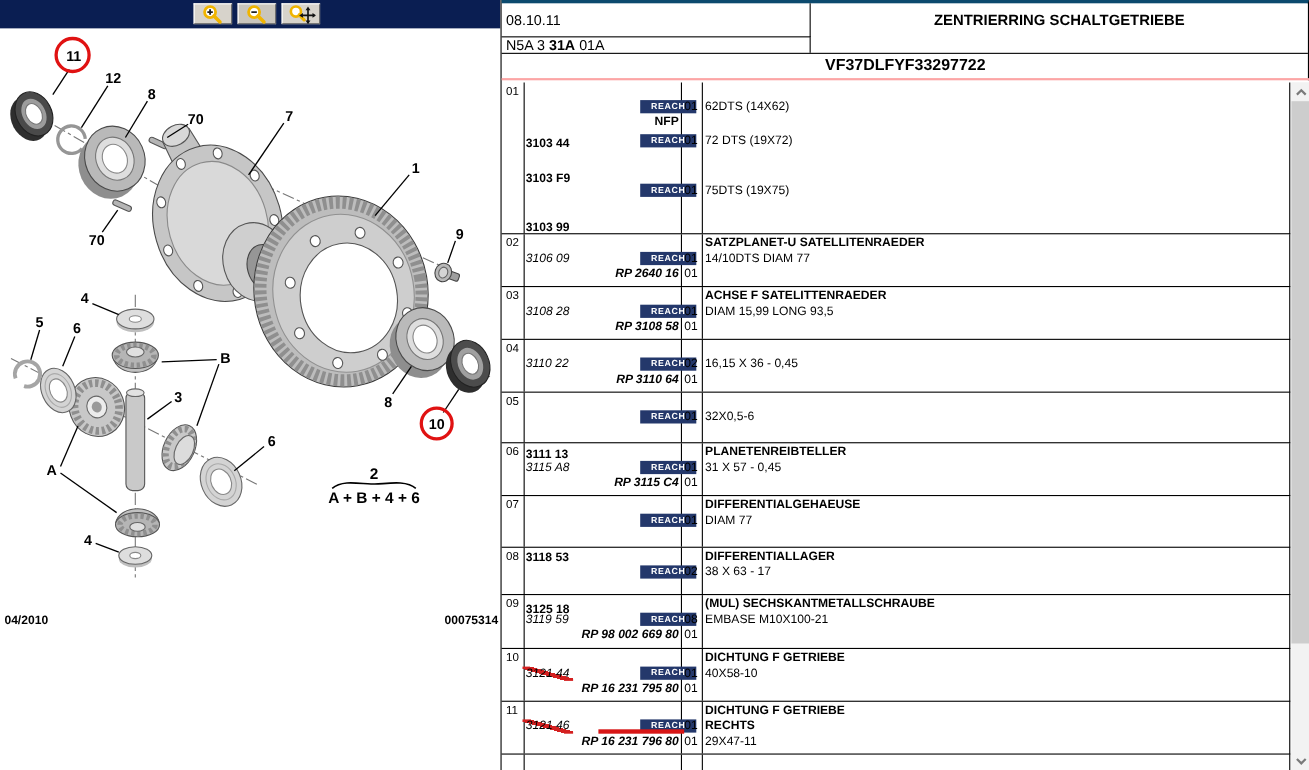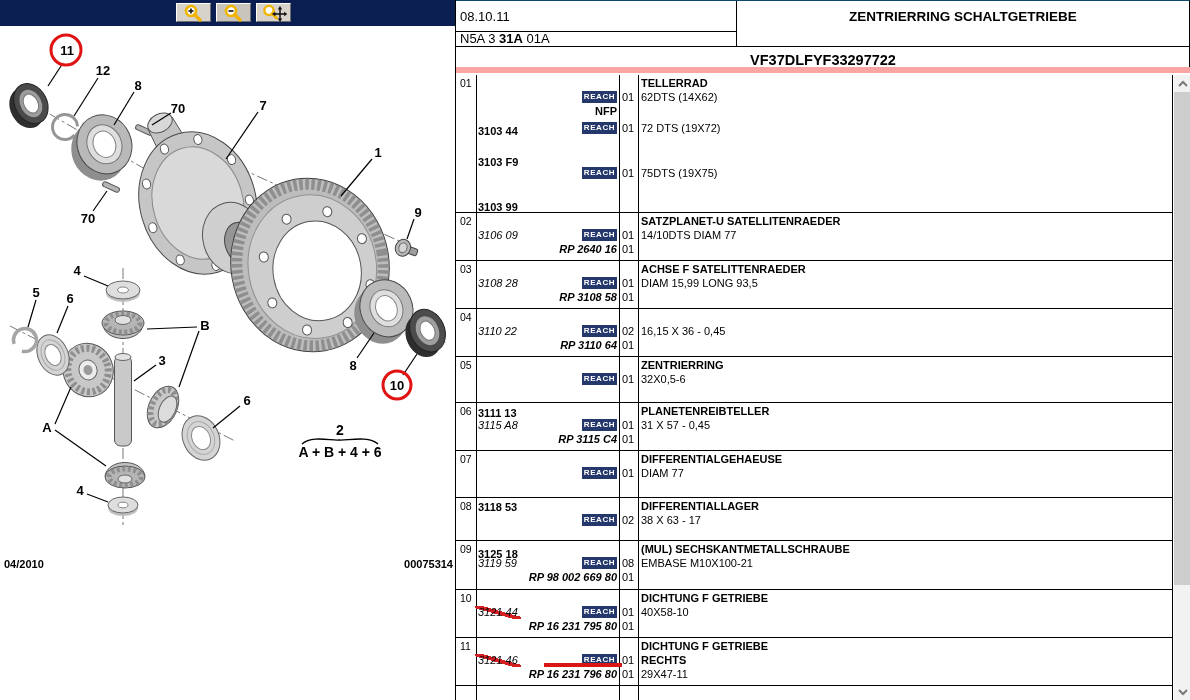--- a/index.html
+++ b/index.html
@@ -22,45 +22,45 @@
   .df-right{left:370px;width:83px;text-align:right;}
   .cl{font-family:"Liberation Sans",sans-serif;font-weight:bold;font-size:13px;fill:#000;}
   .cl2{font-family:"Liberation Sans",sans-serif;font-weight:bold;font-size:14px;fill:#000;}
   .axis{stroke:#777;stroke-width:1;fill:none;stroke-dasharray:11 3 3 3;}
   .ldr{stroke:#000;stroke-width:1.2;fill:none;}
   .redc{stroke:#e01212;stroke-width:3;fill:none;}
 
   
   .right-panel{position:absolute;left:455px;top:0;width:735px;height:700px;
                border-left:1px solid #000;box-sizing:border-box;background:#fff;}
-  .hdr{position:absolute;left:0;top:0;width:734px;height:73px;border-top:1px solid #0c4a6e;
+  .hdr{position:absolute;left:0;top:0;width:734px;height:73px;border-top:3px solid #0c4a6e;
        border-right:1px solid #000;box-sizing:border-box;}
   .h-date{position:absolute;left:0;top:0;width:281px;height:31px;border-bottom:1px solid #000;
           border-right:1px solid #000;box-sizing:border-box;font-size:13px;padding:8px 0 0 4px;}
   .h-code{position:absolute;left:0;top:31px;width:281px;height:14px;border-right:1px solid #000;
           box-sizing:border-box;font-size:13px;line-height:14px;padding-left:4px;}
   .h-title{position:absolute;left:281px;top:0;right:0;height:45px;font-weight:bold;font-size:13.5px;
            text-align:center;padding-top:8px;box-sizing:border-box;}
   .h-sep{position:absolute;left:0;top:45px;width:100%;border-top:1px solid #000;}
-  .h-vin{position:absolute;left:0;top:46px;width:100%;height:27px;border-bottom:6px solid #fca5a5;
+  .h-vin{position:absolute;left:0;top:46px;width:100%;height:27px;border-bottom:2px solid #fca5a5;
          box-sizing:border-box;text-align:center;font-weight:bold;font-size:14.5px;padding-top:6px;}
 
   
   .rows{position:absolute;left:0;top:75px;width:717px;}
   .row{position:relative;width:717px;border-bottom:1px solid #000;border-right:1px solid #000;
        box-sizing:border-box;overflow:visible;}
   .vl{position:absolute;top:0;bottom:0;width:0;border-left:1px solid #000;}
   .pos{position:absolute;left:4px;top:2px;font-size:10.5px;}
   .line{position:absolute;left:0;right:0;height:14px;font-size:11px;line-height:13px;white-space:nowrap;}
   .pn{position:absolute;left:22px;}
   .pn.b{font-weight:bold;margin-top:34px;}
   .pn.i{font-style:italic;}
   .struck{padding:0 3px;margin-left:-3px;
     background:linear-gradient(to top right,transparent 42%,#d42020 42%,#d42020 58%,transparent 58%);}
-  .badge{position:absolute;left:126px;top:0;width:35px;height:12px;background:#24386b;color:#fff;
+  .badge{position:absolute;left:126px;top:0;width:51px;height:12px;background:#24386b;color:#fff;
          font-size:8px;font-weight:bold;line-height:12px;text-align:center;letter-spacing:0.6px;cursor:pointer;}
   .qty{position:absolute;left:166px;}
   .desc{position:absolute;left:185px;}
   .desc.b{font-weight:bold;}
   .rp{position:absolute;left:20px;width:141px;text-align:right;font-weight:bold;font-style:italic;}
   .note{position:absolute;left:20px;width:141px;text-align:right;font-weight:bold;}
   .redline{position:absolute;left:88px;width:78px;height:4px;background:#d81616;z-index:3;}
 
   
   .sbar{position:absolute;left:718px;top:75px;width:17px;height:625px;background:#f2f2f2;}
@@ -302,23 +302,20 @@
     <div class="h-sep"></div>
   </div>
   <div class="h-vin">VF37DLFYF33297722</div>
 
   <div class="rows">
       <div class="row" style="height: 138px;">
         <div class="pos">01</div>
         <div class="vl" style="left: 20px;"></div>
         <div class="vl" style="left: 163px;"></div>
         <div class="vl" style="left: 182px;"></div>
-        <div class="line" style="top: 2px;">
-          <div class="desc b">TELLERRAD</div>
-        </div>
         <div class="line" style="top: 16px;">
           <div class="pn b">
             <div class="">3103 44</div>
           </div>
           <div class="badge">REACH</div>
           <div class="qty">01</div>
           <div class="desc">62DTS (14X62)</div>
         </div>
         <div class="line" style="top: 30px;">
           <div class="note">NFP</div>
@@ -398,23 +395,20 @@
         <div class="line" style="top: 30px;">
           <div class="rp">RP 3110 64</div>
           <div class="qty">01</div>
         </div>
       </div>
       <div class="row" style="height: 46px;">
         <div class="pos">05</div>
         <div class="vl" style="left: 20px;"></div>
         <div class="vl" style="left: 163px;"></div>
         <div class="vl" style="left: 182px;"></div>
-        <div class="line" style="top: 2px;">
-          <div class="desc b">ZENTRIERRING</div>
-        </div>
         <div class="line" style="top: 16px;">
           <div class="pn b">
             <div class="">3111 13</div>
           </div>
           <div class="badge">REACH</div>
           <div class="qty">01</div>
           <div class="desc">32X0,5-6</div>
         </div>
       </div>
       <div class="row" style="height: 48px;">

